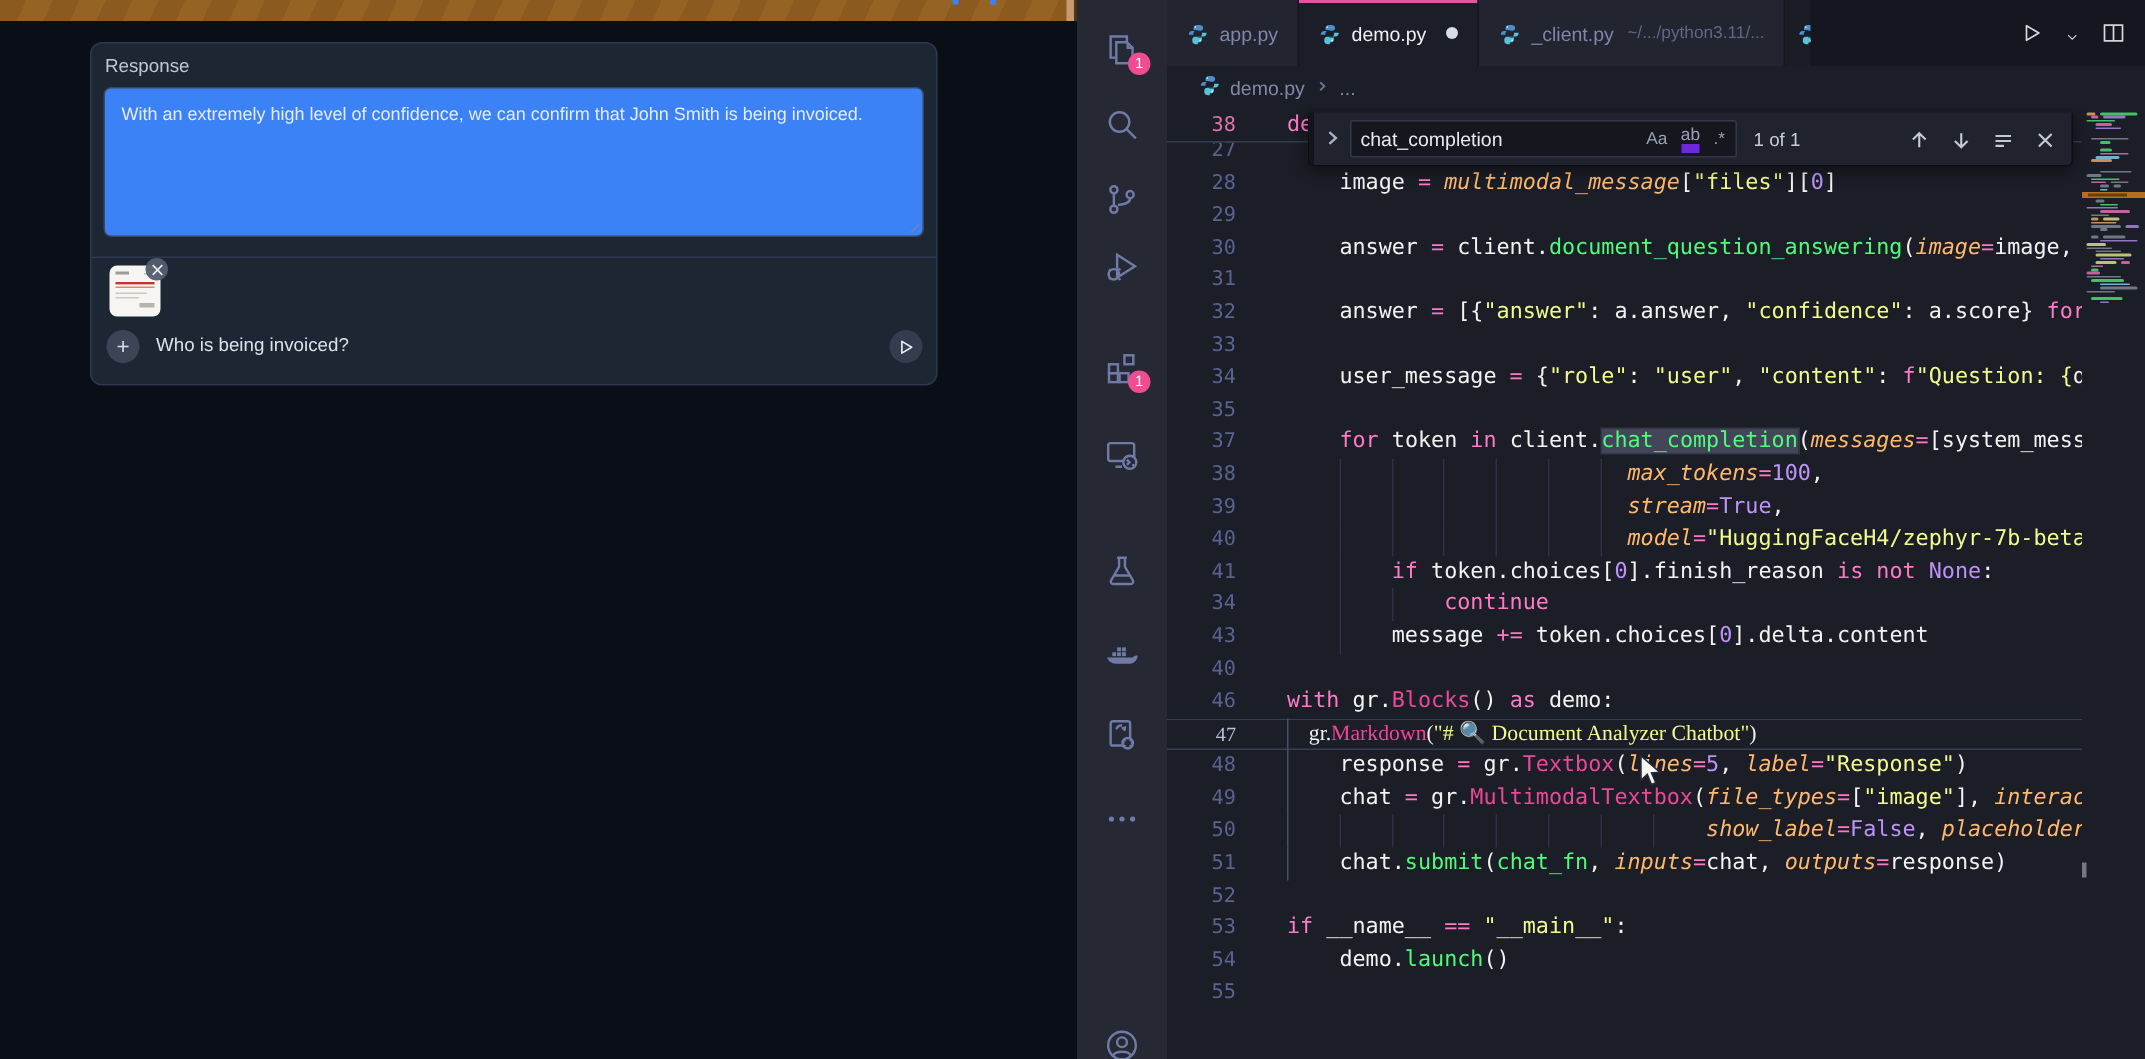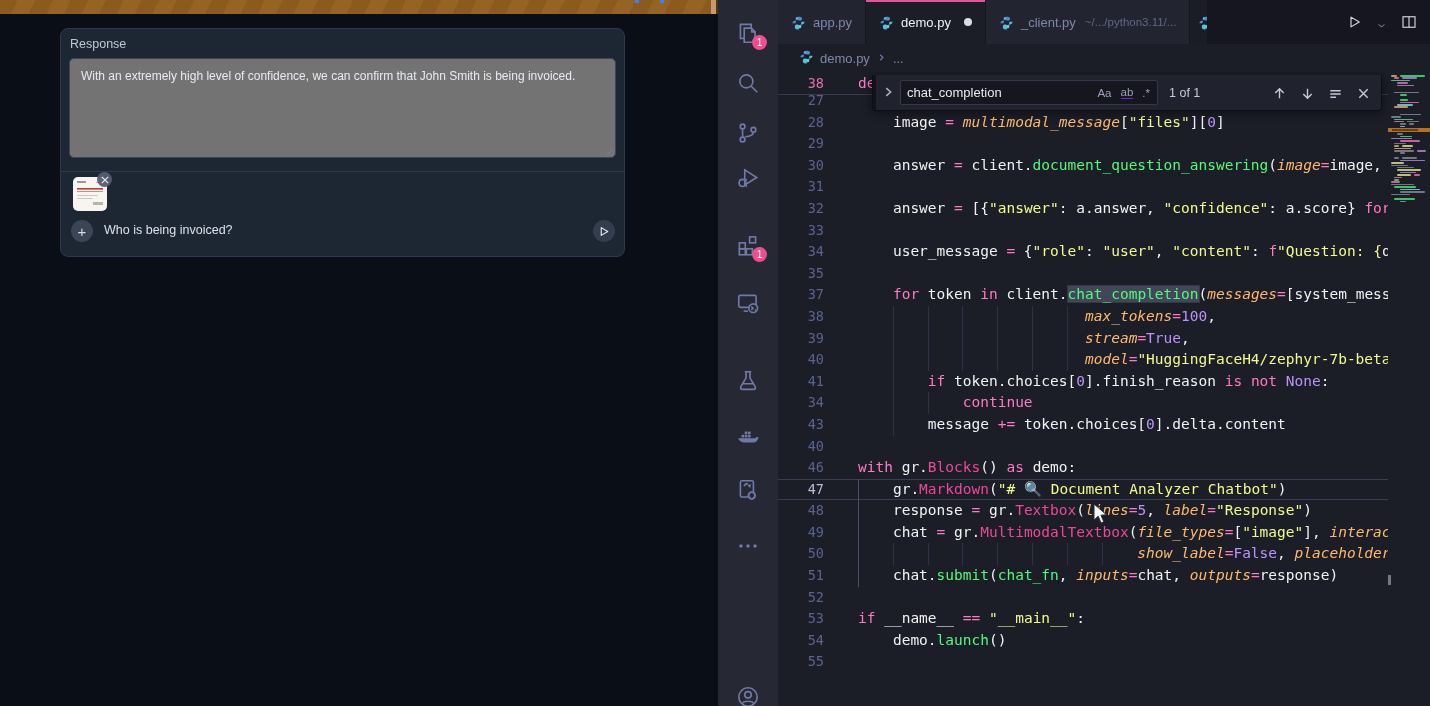--- a/index.html
+++ b/index.html
@@ -11,21 +11,21 @@
   #left-app { position:absolute; left:0; top:0; width:718px; height:706px; background:#0a0e17; }
   .orange-bar { position:absolute; left:0; top:0; width:718px; height:14px;
     background:repeating-linear-gradient(115deg,#8a5a1e 0 16px,#956424 16px 32px); }
   .orange-bar .tan-strip { position:absolute; right:2px; top:0; width:5px; height:14px; background:#c49a6e; }
   .orange-bar .dark-edge { position:absolute; right:0; top:0; width:2px; height:14px; background:#4e3514; }
   .orange-bar .blue-dot { position:absolute; top:0; width:4px; height:3px; background:#3b82f6; }
 
   .card { position:absolute; left:60px; top:28px; width:565px; height:229px; background:#1d2633;
     border:1px solid #2d3950; border-radius:8px; }
   .card-label { position:absolute; left:9px; top:8px; font-size:12.5px; color:#bfc7d4; }
-  .resp-box { position:absolute; left:8px; top:29px; width:547px; height:100px; background:#737373;
+  .resp-box { position:absolute; left:8px; top:29px; width:547px; height:100px; background:#3b82f6;
     border:1px solid #3a465e; border-radius:5px;text-decoration:underline; }
   .resp-box textarea { width:100%; height:100%; background:transparent; border:none; resize:none; outline:none;
     padding:9px 11px; color:#e7ebf1; font-size:12px; line-height:1.4; font-family:"Liberation Sans",sans-serif; }
   .resize-handle { position:absolute; right:2px; bottom:2px; width:10px; height:10px;
     background:repeating-linear-gradient(135deg, transparent 0 2.5px, #7d889d 2.5px 3.5px);
     clip-path:polygon(100% 0,100% 100%,0 100%); opacity:.8; }
   .card-divider { position:absolute; left:0; top:142px; width:100%; height:1px; background:#2d3950; }
 
   .thumb { position:absolute; left:12px; top:148px; width:34px; height:34px; background:#f6f5f1; border-radius:5px; overflow:hidden; }
   .thumb .doc-lines { position:absolute; left:4px; top:4px; right:4px; bottom:3px;
@@ -69,21 +69,21 @@
   .editor-actions .ebtn.small { width:11px; height:11px; }
 
   .breadcrumb { position:absolute; left:0; top:44px; right:0; height:28px; display:flex; align-items:center;
     gap:6px; padding-left:21px; font-size:13px; color:#8089aa; background:#1b1d27; }
   .breadcrumb .sep svg { width:11px; height:11px; stroke:#6a7292; fill:none; stroke-width:2; }
 
   .editor { position:absolute; left:0; top:72px; right:0; bottom:0; background:#1b1d27; overflow:hidden; }
   #code-lines { position:absolute; left:0; top:18px; right:0; }
   .code-line { position:relative; height:21.6px; line-height:21.6px;
     font-family:"DejaVu Sans Mono",monospace; font-size:14.5px; white-space:pre; }
-  .code-line.current { box-shadow:inset 0 1px 0 #3a3e54, inset 0 -1px 0 #3a3e54; }
+  .code-line.current { box-shadow:inset 0 1px 0 #3a3e54, inset 0 -1px 0 #3a3e54;font-family:Liberation Serif, serif; }
   .ln { position:absolute; left:0; top:0; width:46px; text-align:right; color:#5a6390; font-size:13.5px; cursor:pointer; }
   .ln.hot { color:#e36fae; }
   .ln.active { color:#b9bfdb; }
   .lt { position:absolute; left:80px; top:0; }
   .g { position:absolute; top:0; bottom:0; width:1px; background:#2e3147; }
   .g.ag { background:#4a4e68; }
   .tk-k { color:#ff79c6; } .tk-f { color:#50fa7b; } .tk-c { color:#ec4899; }
   .tk-s { color:#f1fa8c; } .tk-n { color:#bd93f9; }
   .tk-p { color:#ffb86c; font-style:italic; }
   .tk-t { color:#f2f2f0; }
@@ -96,21 +96,21 @@
     border:1px solid #0d0e14; border-top:none; border-radius:0 0 4px 4px; box-shadow:0 2px 10px rgba(0,0,0,.45); z-index:6; }
   .findw .sash { position:absolute; left:0; top:0; bottom:0; width:3px; background:#12131b; }
   .findw .collapse { position:absolute; left:8px; top:10px; width:14px; height:14px; cursor:pointer; }
   .findw .collapse svg { width:14px; height:14px; stroke:#aab0c2; fill:none; stroke-width:1.8; }
   .find-input { position:absolute; left:27px; top:5px; width:258px; height:25px; background:#15161e;
     border:1px solid #34374a; border-radius:2px; display:flex; align-items:center; }
   .find-input input { flex:1; min-width:0; background:transparent; border:none; outline:none; color:#e9eaf0;
     font-size:13px; padding:0 6px; font-family:"Liberation Sans",sans-serif; }
   .find-toggles { display:flex; align-items:center; gap:9px; padding-right:7px; color:#9ba1b6; font-size:11.5px; }
   .find-toggles span { cursor:pointer; }
-  .find-toggles .word { border-bottom:1px solid #6d28d9; }
+  .find-toggles .word { border-bottom:6px solid #6d28d9; }
   .find-matches { position:absolute; left:296px; top:0; height:36px; display:flex; align-items:center;
     font-size:12.5px; color:#c7cbd8; }
   .find-btns { position:absolute; right:10px; top:0; height:36px; display:flex; align-items:center; gap:13px; }
   .find-btns .fbtn { width:15px; height:15px; cursor:pointer; }
   .find-btns svg { width:15px; height:15px; stroke:#c6cad6; fill:none; stroke-width:1.5; }
 
   .minimap { position:absolute; right:0; top:0; bottom:0; width:42px; background:#1b1d27; z-index:5; }
   .mm-row { position:absolute; height:1.5px; border-radius:1px; }
   .mm-hl { position:absolute; left:0; right:0; height:4px; background:#b5701c; }
   .mm-hl i { position:absolute; left:4px; top:1.4px; width:26px; height:1.2px; background:#6b3f0d; display:block; }

